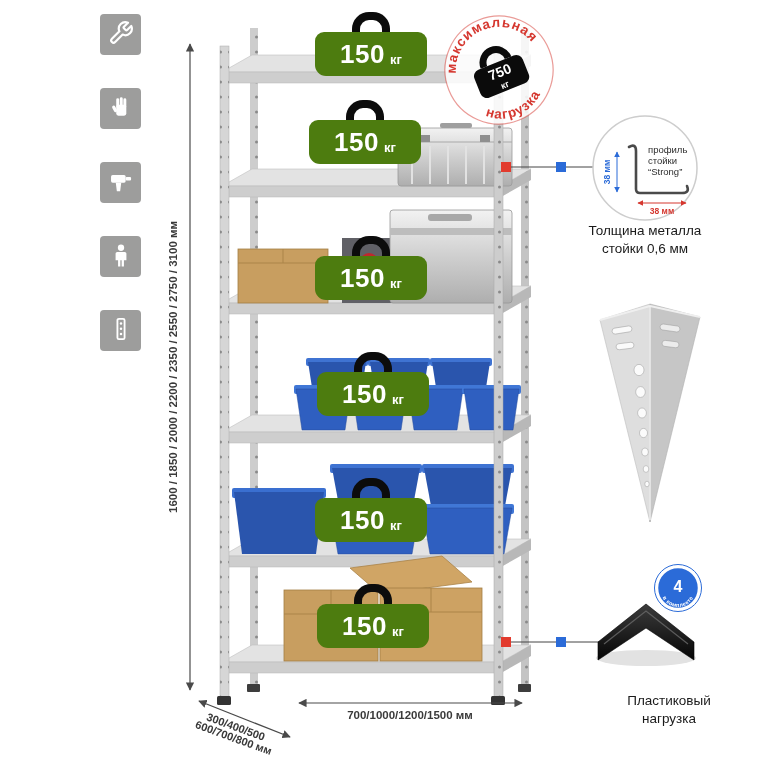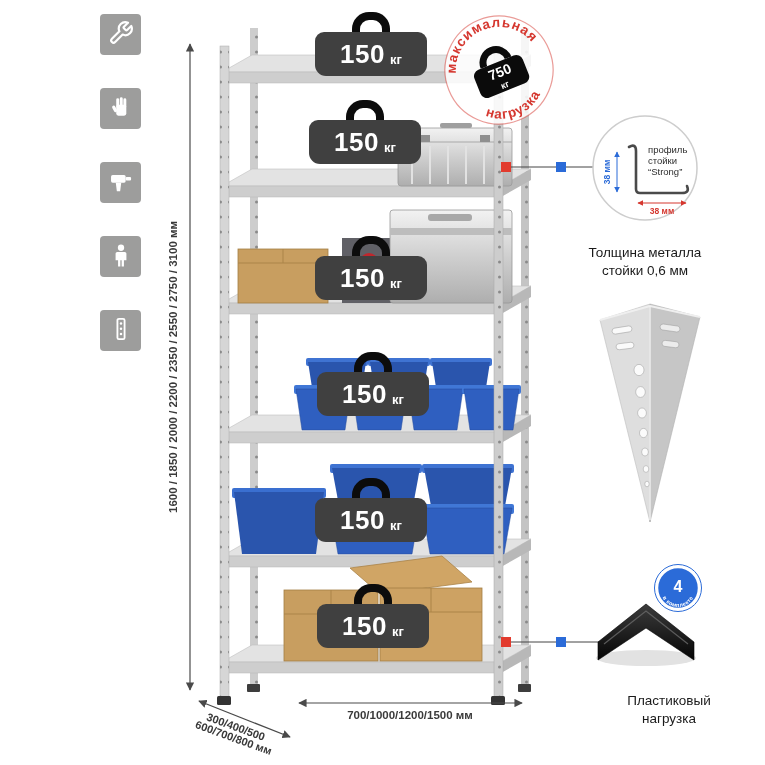--- a/index.html
+++ b/index.html
@@ -4,21 +4,21 @@
 <style>
   html,body{margin:0;padding:0}
   body{width:765px;height:765px;background:#fff;font-family:"Liberation Sans",sans-serif}
   .canvas{position:relative;width:765px;height:765px;background:#fff;overflow:hidden}
   .scene{position:absolute;left:0;top:0;z-index:1}
   svg text{font-family:"Liberation Sans",sans-serif}
   .side-icon{position:absolute;left:100px;width:41px;height:41px;background:#9d9d9c;border-radius:4px;
     display:flex;align-items:center;justify-content:center;z-index:2}
   .weight{position:absolute;width:112px;text-align:center;z-index:3}
   .w-handle{width:22px;height:13px;border:8px solid #0c0c0c;border-bottom:none;border-radius:17px 17px 0 0;margin:0 auto -1px}
-  .w-body{height:44px;background:#404040;border-radius:9px 9px 11px 11px;display:flex;align-items:center;justify-content:center;gap:5px}
+  .w-body{height:44px;background:#4d7c0f;border-radius:9px 9px 11px 11px;display:flex;align-items:center;justify-content:center;gap:5px}
   .w-val{color:#fff;font-size:26px;font-weight:bold;letter-spacing:.5px}
   .w-unit{color:#fff;font-size:13px;font-weight:bold;margin-top:10px}
   .cap{position:absolute;width:160px;text-align:center;font-size:13.5px;color:#1a1a1a;line-height:1.3;z-index:2}
 </style>
 </head>
 <body>
 
 <div class="canvas">
 
   <svg class="scene" width="765" height="765" viewBox="0 0 765 765">
@@ -337,21 +337,21 @@
     </div>
   </div>
   <div class="weight" style="left:317px;top:584px">
     <div class="w-handle"></div>
     <div class="w-body">
       <span class="w-val">150</span>
       <span class="w-unit">кг</span>
     </div>
   </div>
 
-  <div class="cap" style="left:565px;top:244px">
+  <div class="cap" style="left:565px;top:222px">
     <span>Толщина металла</span><br>
     <span>стойки 0,6 мм</span>
   </div>
   <div class="cap" style="left:589px;top:692px">
     <span>Пластиковый</span><br>
     <span>нагрузка</span>
   </div>
 
 </div>
 

